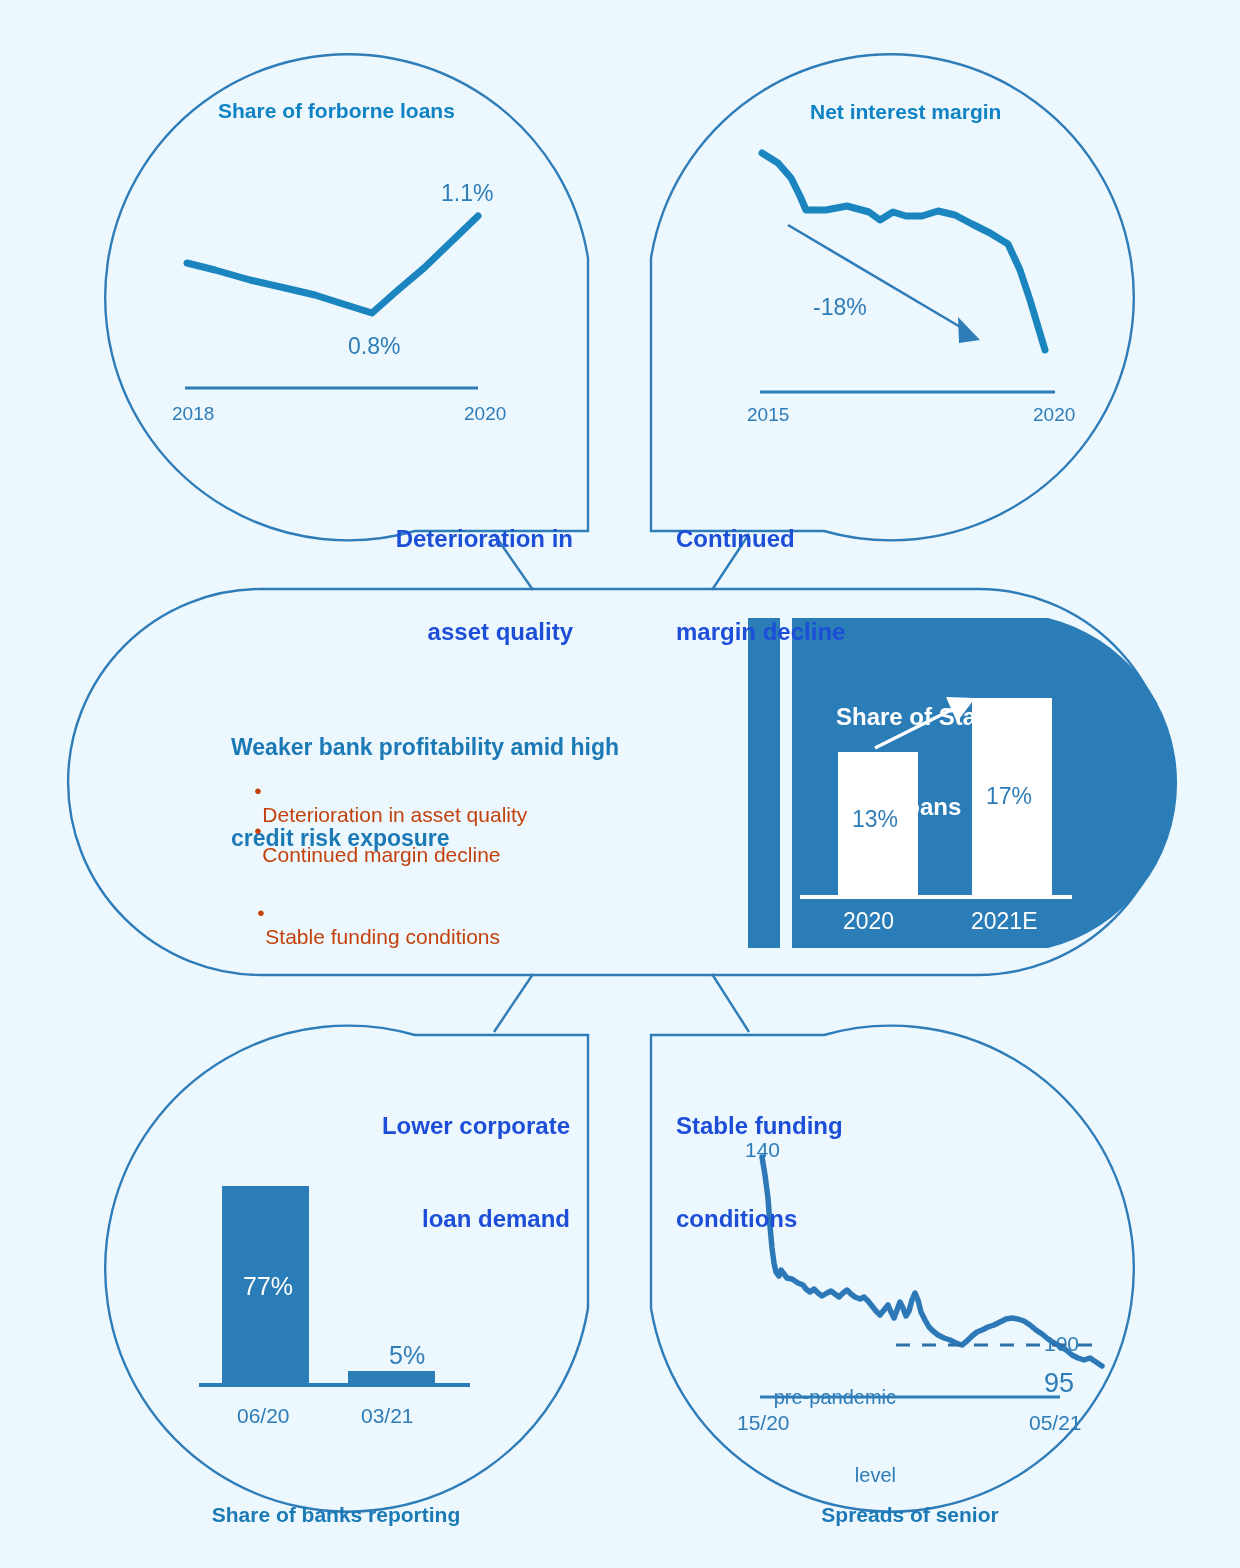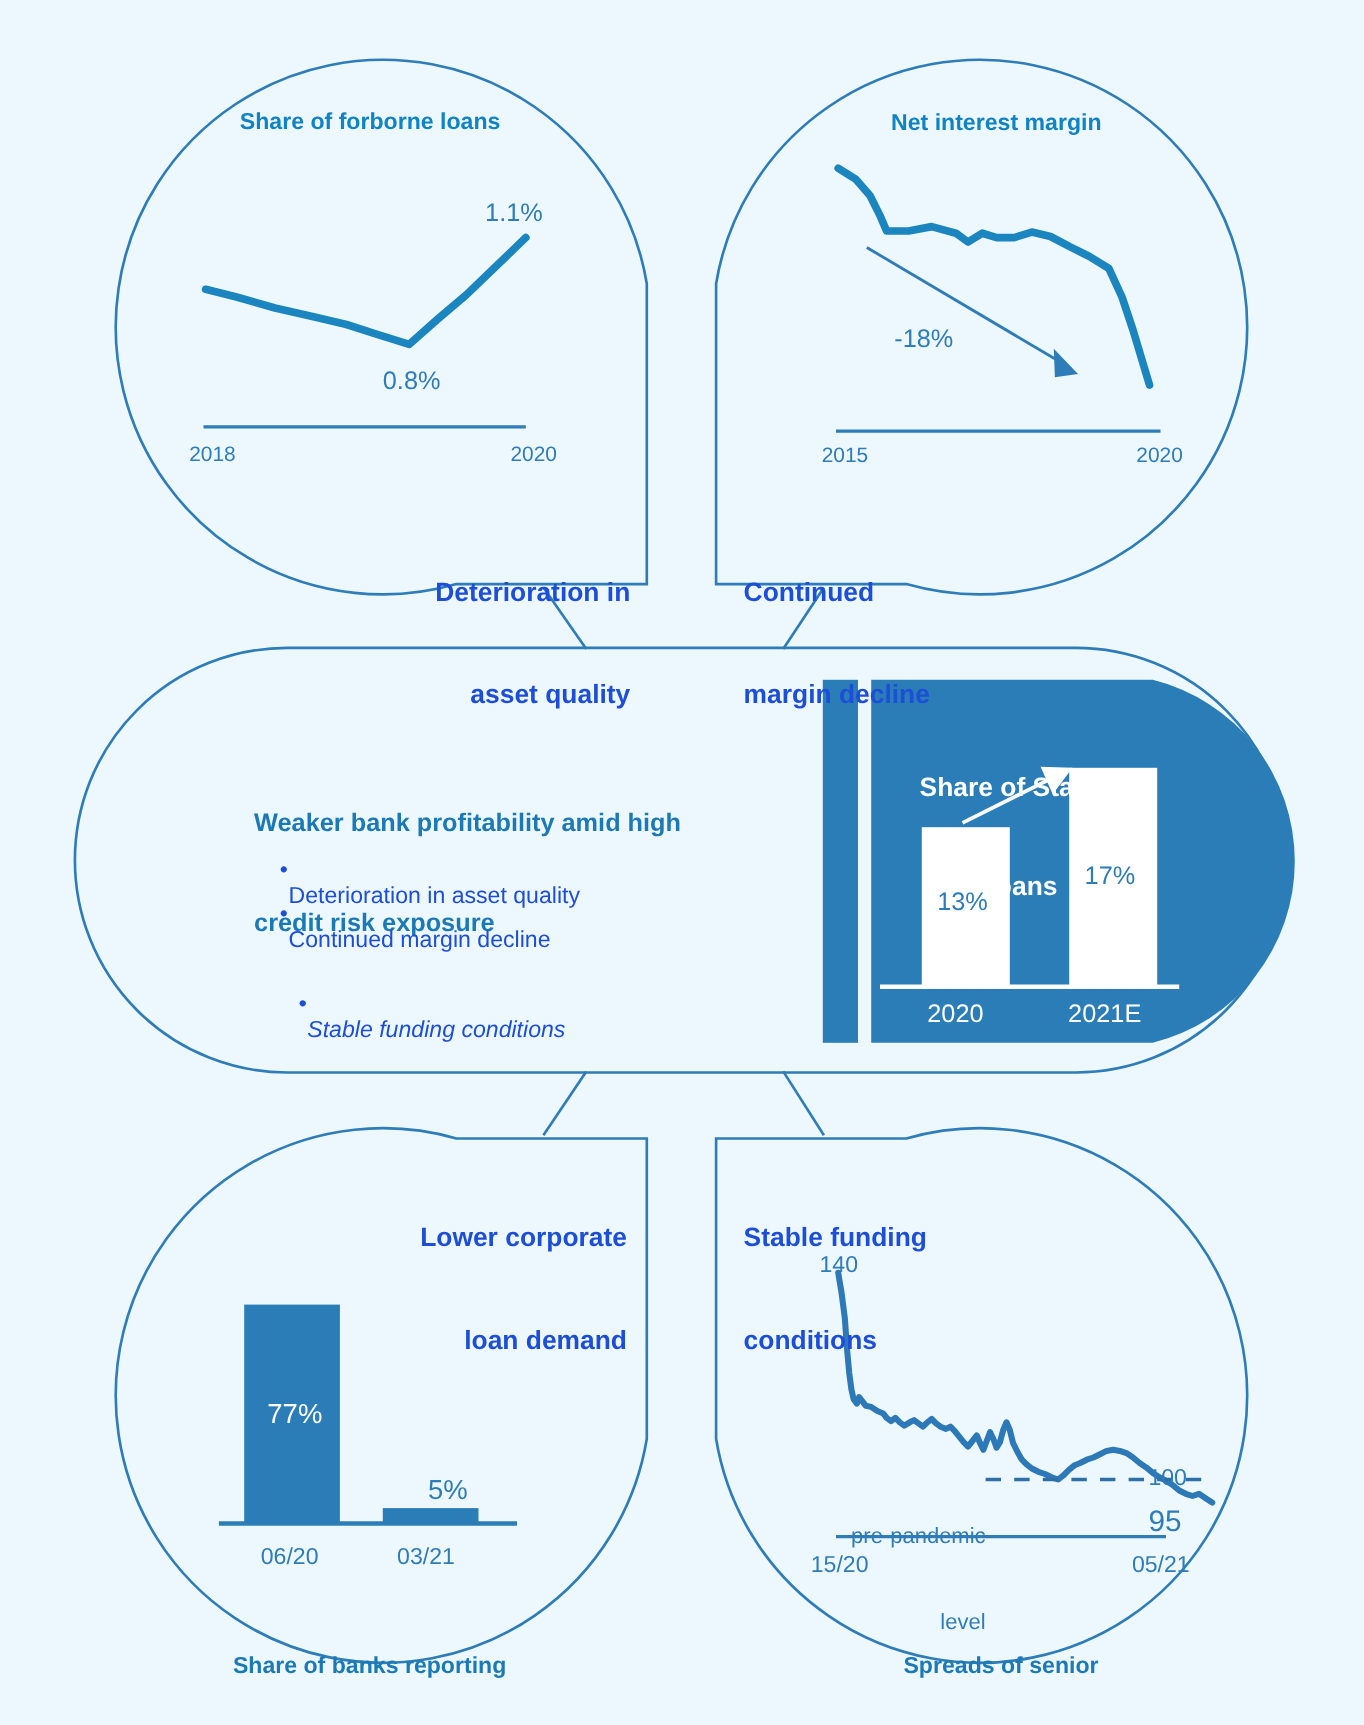--- a/index.html
+++ b/index.html
@@ -50,21 +50,21 @@
   }
   .center-head {
     font-weight: bold;
     font-size: 23px;
     color: #1b7ab5;
     line-height: 1.32;
   }
   .bullet-row {
     position: absolute;
     font-size: 21px;
-    color: #1d4ed8;
+    color: #c2410c;
     white-space: pre;
   }
   .white-lbl {
     position: absolute;
     color: #ffffff;
     white-space: pre;
   }
   .stage-title {
     font-weight: bold;
     font-size: 24px;
@@ -162,21 +162,21 @@
     <div>credit risk exposure</div>
   </div>
   <div class="bullet-row" style="left:231px; top:755px;">
     <span>•</span>
     <span style="margin-left:8px;">Deterioration in asset quality</span>
   </div>
   <div class="bullet-row" style="left:231px; top:795px;">
     <span>•</span>
     <span style="margin-left:8px;">Continued margin decline</span>
   </div>
-  <div class="bullet-row" style="left:248px; top:877px;font-style:italic;">
+  <div class="bullet-row" style="left:234px; top:877px;">
     <span>•</span>
     <span style="margin-left:8px;">Stable funding conditions</span>
   </div>
 
   <div class="white-lbl stage-title" style="left:810px; top:642px; width:240px;">
     <div>Share of Stage 2</div>
     <div style="text-align:center;">loans</div>
   </div>
   <div class="bar-val-blue" style="left:852px; top:806px;">13%</div>
   <div class="bar-val-blue" style="left:986px; top:783px;">17%</div>

